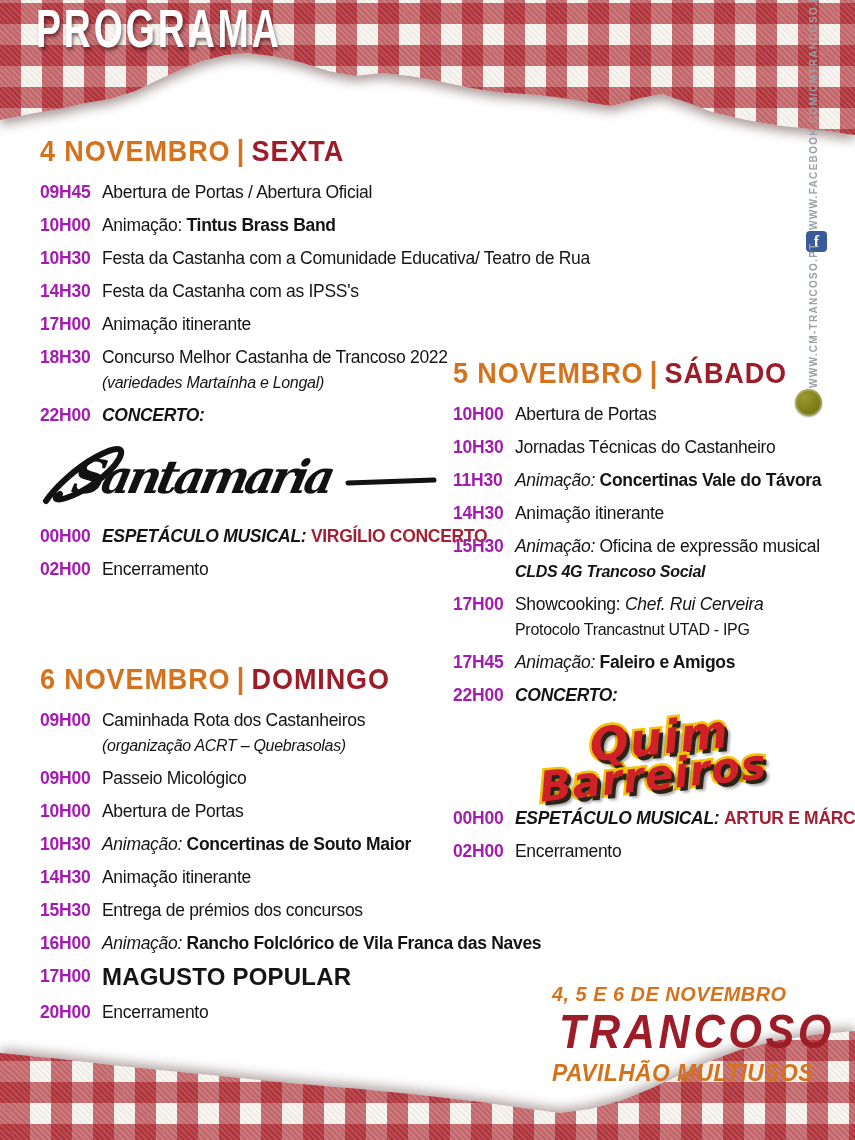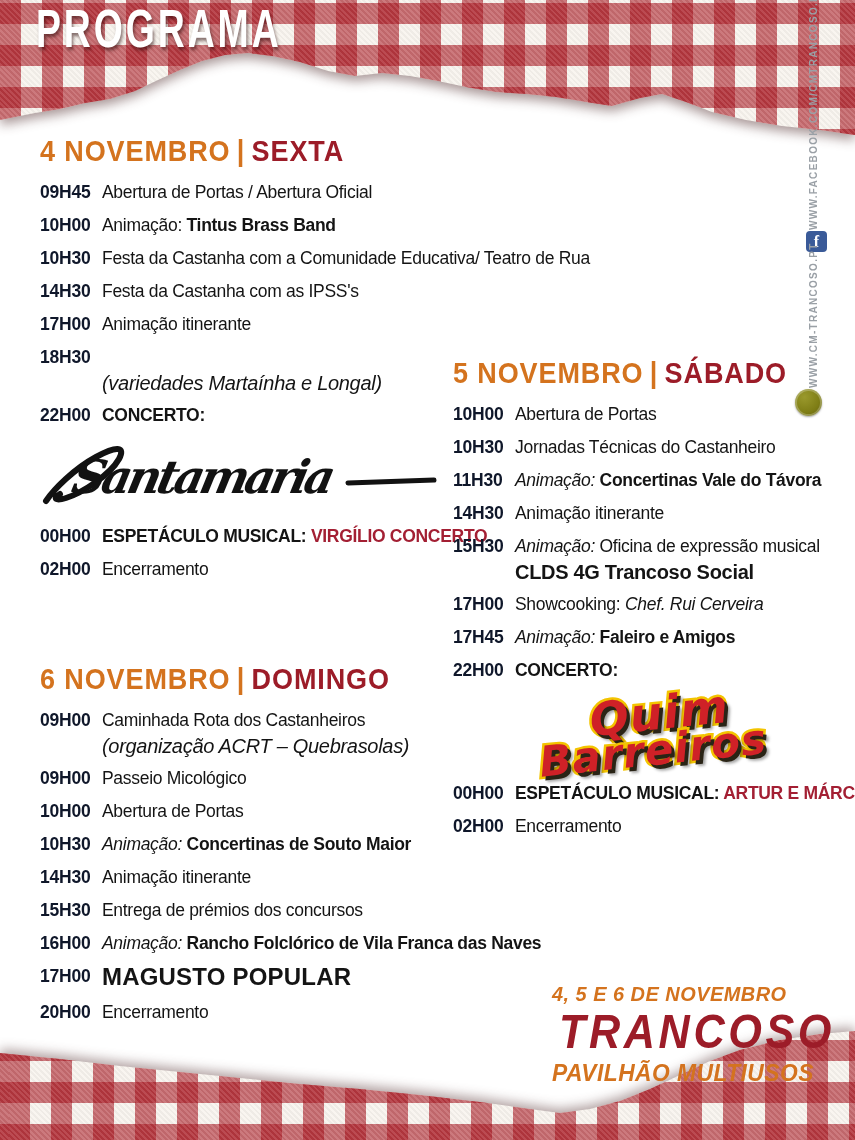--- a/index.html
+++ b/index.html
@@ -72,30 +72,30 @@
   .sec-sabado  { left:453px; top:358px; width:400px; }
   .sec-domingo { left:40px; top:664px; width:650px; }
 
   .sec-header { font-size:30px; line-height:30px; font-weight:bold; letter-spacing:1px;
     white-space:nowrap; transform:scaleX(0.9); transform-origin:left; margin-bottom:15px; }
   .sec-date { color:#d4731e; }
   .sec-sep  { color:#d4731e; margin:0 7px; font-weight:bold; }
   .sec-day  { color:#9c1c28; }
 
   .row { display:flex; line-height:23px; margin-bottom:10px; white-space:nowrap; }
-  .time { flex:none; width:52px; margin-right:10px; color:#0f172a; font-weight:bold;
+  .time { flex:none; width:52px; margin-right:10px; color:#a21caf; font-weight:bold;
     font-size:17.5px; letter-spacing:-0.2px; }
   .text { font-size:17.5px; color:#141414; letter-spacing:-0.3px; }
   .line2 { margin-left:62px; margin-top:-7px; margin-bottom:10px; line-height:22px;
-    font-size:20px; color:#141414; letter-spacing:-0.3px; white-space:nowrap; }
+    font-size:16px; color:#141414; letter-spacing:-0.3px; white-space:nowrap; }
 
   .p-n  { }
   .p-b  { font-weight:bold; }
   .p-i  { font-style:italic; }
-  .p-bi { font-weight:bold; }
+  .p-bi { font-weight:bold; font-style:italic; }
   .p-rb { font-weight:bold; color:#a31f33; }
   .p-big{ font-weight:bold; font-size:24px; letter-spacing:0.2px; }
 
   
   .sig-block { margin:2px 0 8px 0; height:80px; }
   .sig-svg text { font-family:"DejaVu Serif", serif; }
 
   
   .quim-logo {
     width:300px; margin:0 0 12px 58px; text-align:center;
@@ -154,20 +154,21 @@
         <div class="row">
           <span class="time">14H30</span>
           <span class="text"><span class="p-n">Festa da Castanha com as IPSS's</span></span>
         </div>
         <div class="row">
           <span class="time">17H00</span>
           <span class="text"><span class="p-n">Animação itinerante</span></span>
         </div>
         <div class="row">
           <span class="time">18H30</span>
+          <span class="text"><span class="p-n">Concurso Melhor Castanha de Trancoso 2022</span></span>
         </div>
         <div class="line2"><span class="p-i">(variedades Martaínha e Longal)</span></div>
         <div class="row">
           <span class="time">22H00</span>
           <span class="text"><span class="p-bi">CONCERTO:</span></span>
         </div>
   <div class="sig-block">
     <svg class="sig-svg" width="400" height="78" viewBox="0 0 400 78">
       <path d="M6 64 C14 52 34 32 56 20 C76 9 86 9 79 22 C70 38 42 56 26 61 C16 64 12 62 20 57" fill="none" stroke="#121212" stroke-width="6" stroke-linecap="round"></path>
       <text class="sig-text" x="42" y="56" font-size="46" font-weight="bold" font-style="italic" letter-spacing="-4" fill="#121212" transform="skewX(-12)">Santamaria</text>
@@ -208,20 +209,21 @@
         </div>
         <div class="row">
           <span class="time">15H30</span>
           <span class="text"><span class="p-i">Animação: </span><span class="p-n">Oficina de expressão musical</span></span>
         </div>
         <div class="line2"><span class="p-bi">CLDS 4G Trancoso Social</span></div>
         <div class="row">
           <span class="time">17H00</span>
           <span class="text"><span class="p-n">Showcooking: </span><span class="p-i">Chef. Rui Cerveira</span></span>
         </div>
+        <div class="line2"><span class="p-n">Protocolo Trancastnut UTAD - IPG</span></div>
         <div class="row">
           <span class="time">17H45</span>
           <span class="text"><span class="p-i">Animação: </span><span class="p-b">Faleiro e Amigos</span></span>
         </div>
         <div class="row">
           <span class="time">22H00</span>
           <span class="text"><span class="p-bi">CONCERTO:</span></span>
         </div>
   <div class="quim-logo">
     <div class="quim-l1">Quim</div>

